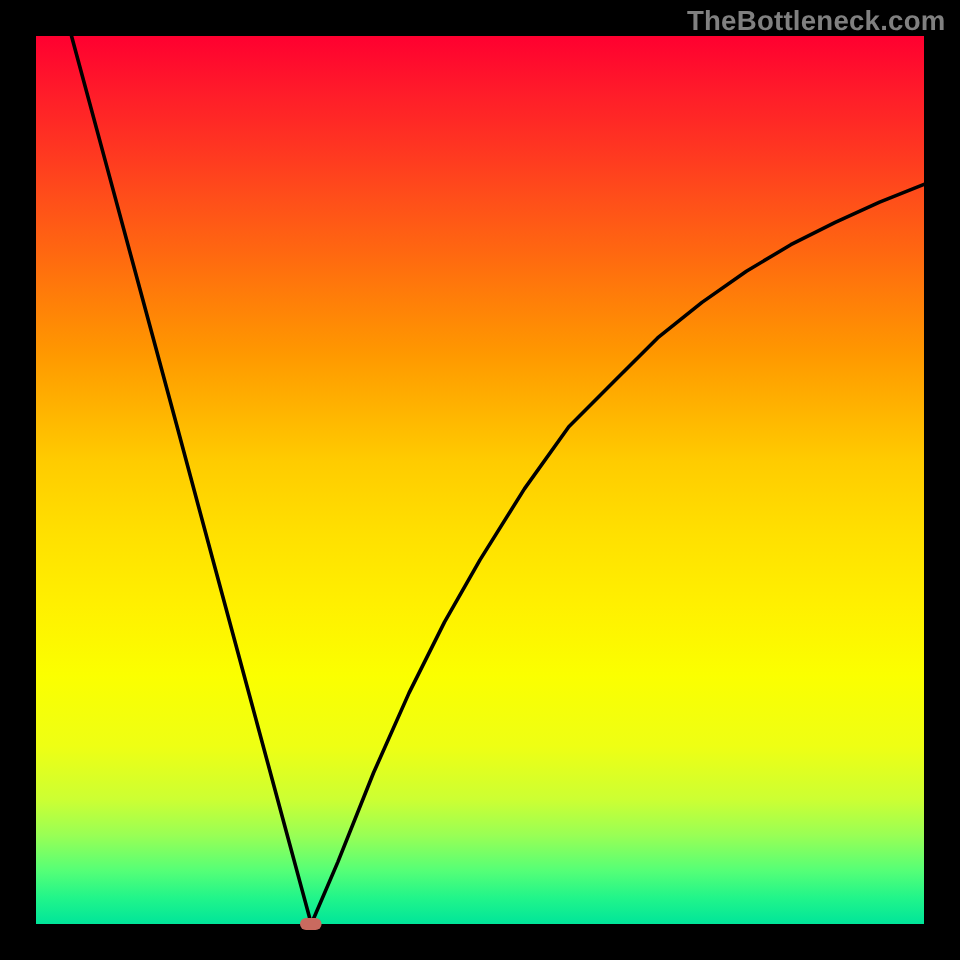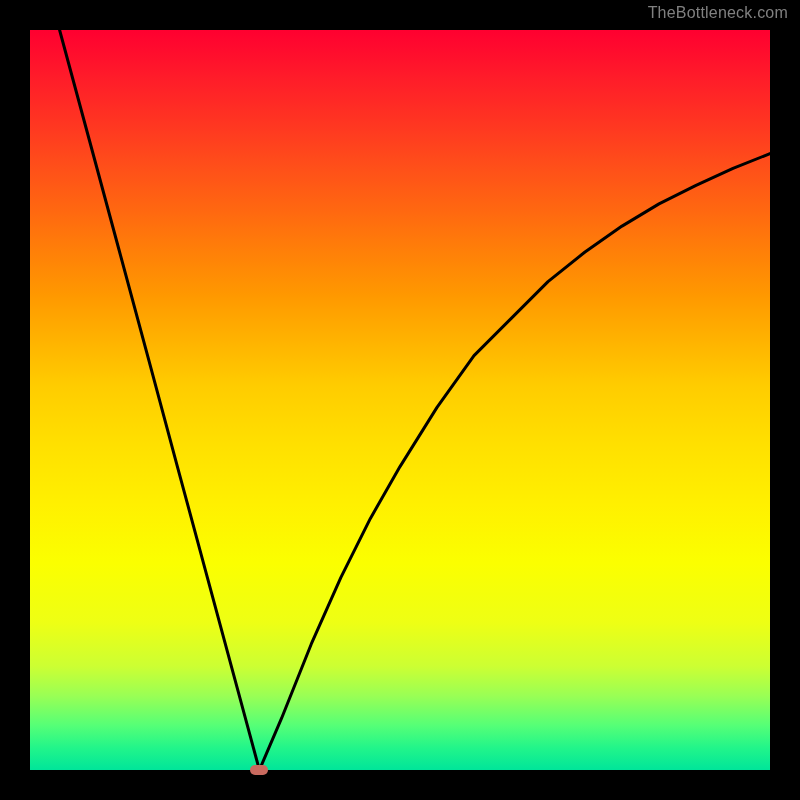--- a/index.html
+++ b/index.html
@@ -54,22 +54,22 @@
     top: 0;
     width: 740px;
     height: 740px;
     display: block;
   }
   .watermark {
     position: absolute;
     top: 4px;
     right: 12px;
     color: #808080;
-    font-size: 16px;
-    font-weight: 400;
+    font-size: 23px;
+    font-weight: 700;
     letter-spacing: 0.2px;
   }
   .marker {
     position: absolute;
     width: 18px;
     height: 10px;
     border-radius: 5px;
     background: #c96a5f;
     transform: translate(-50%, -50%);
   }

